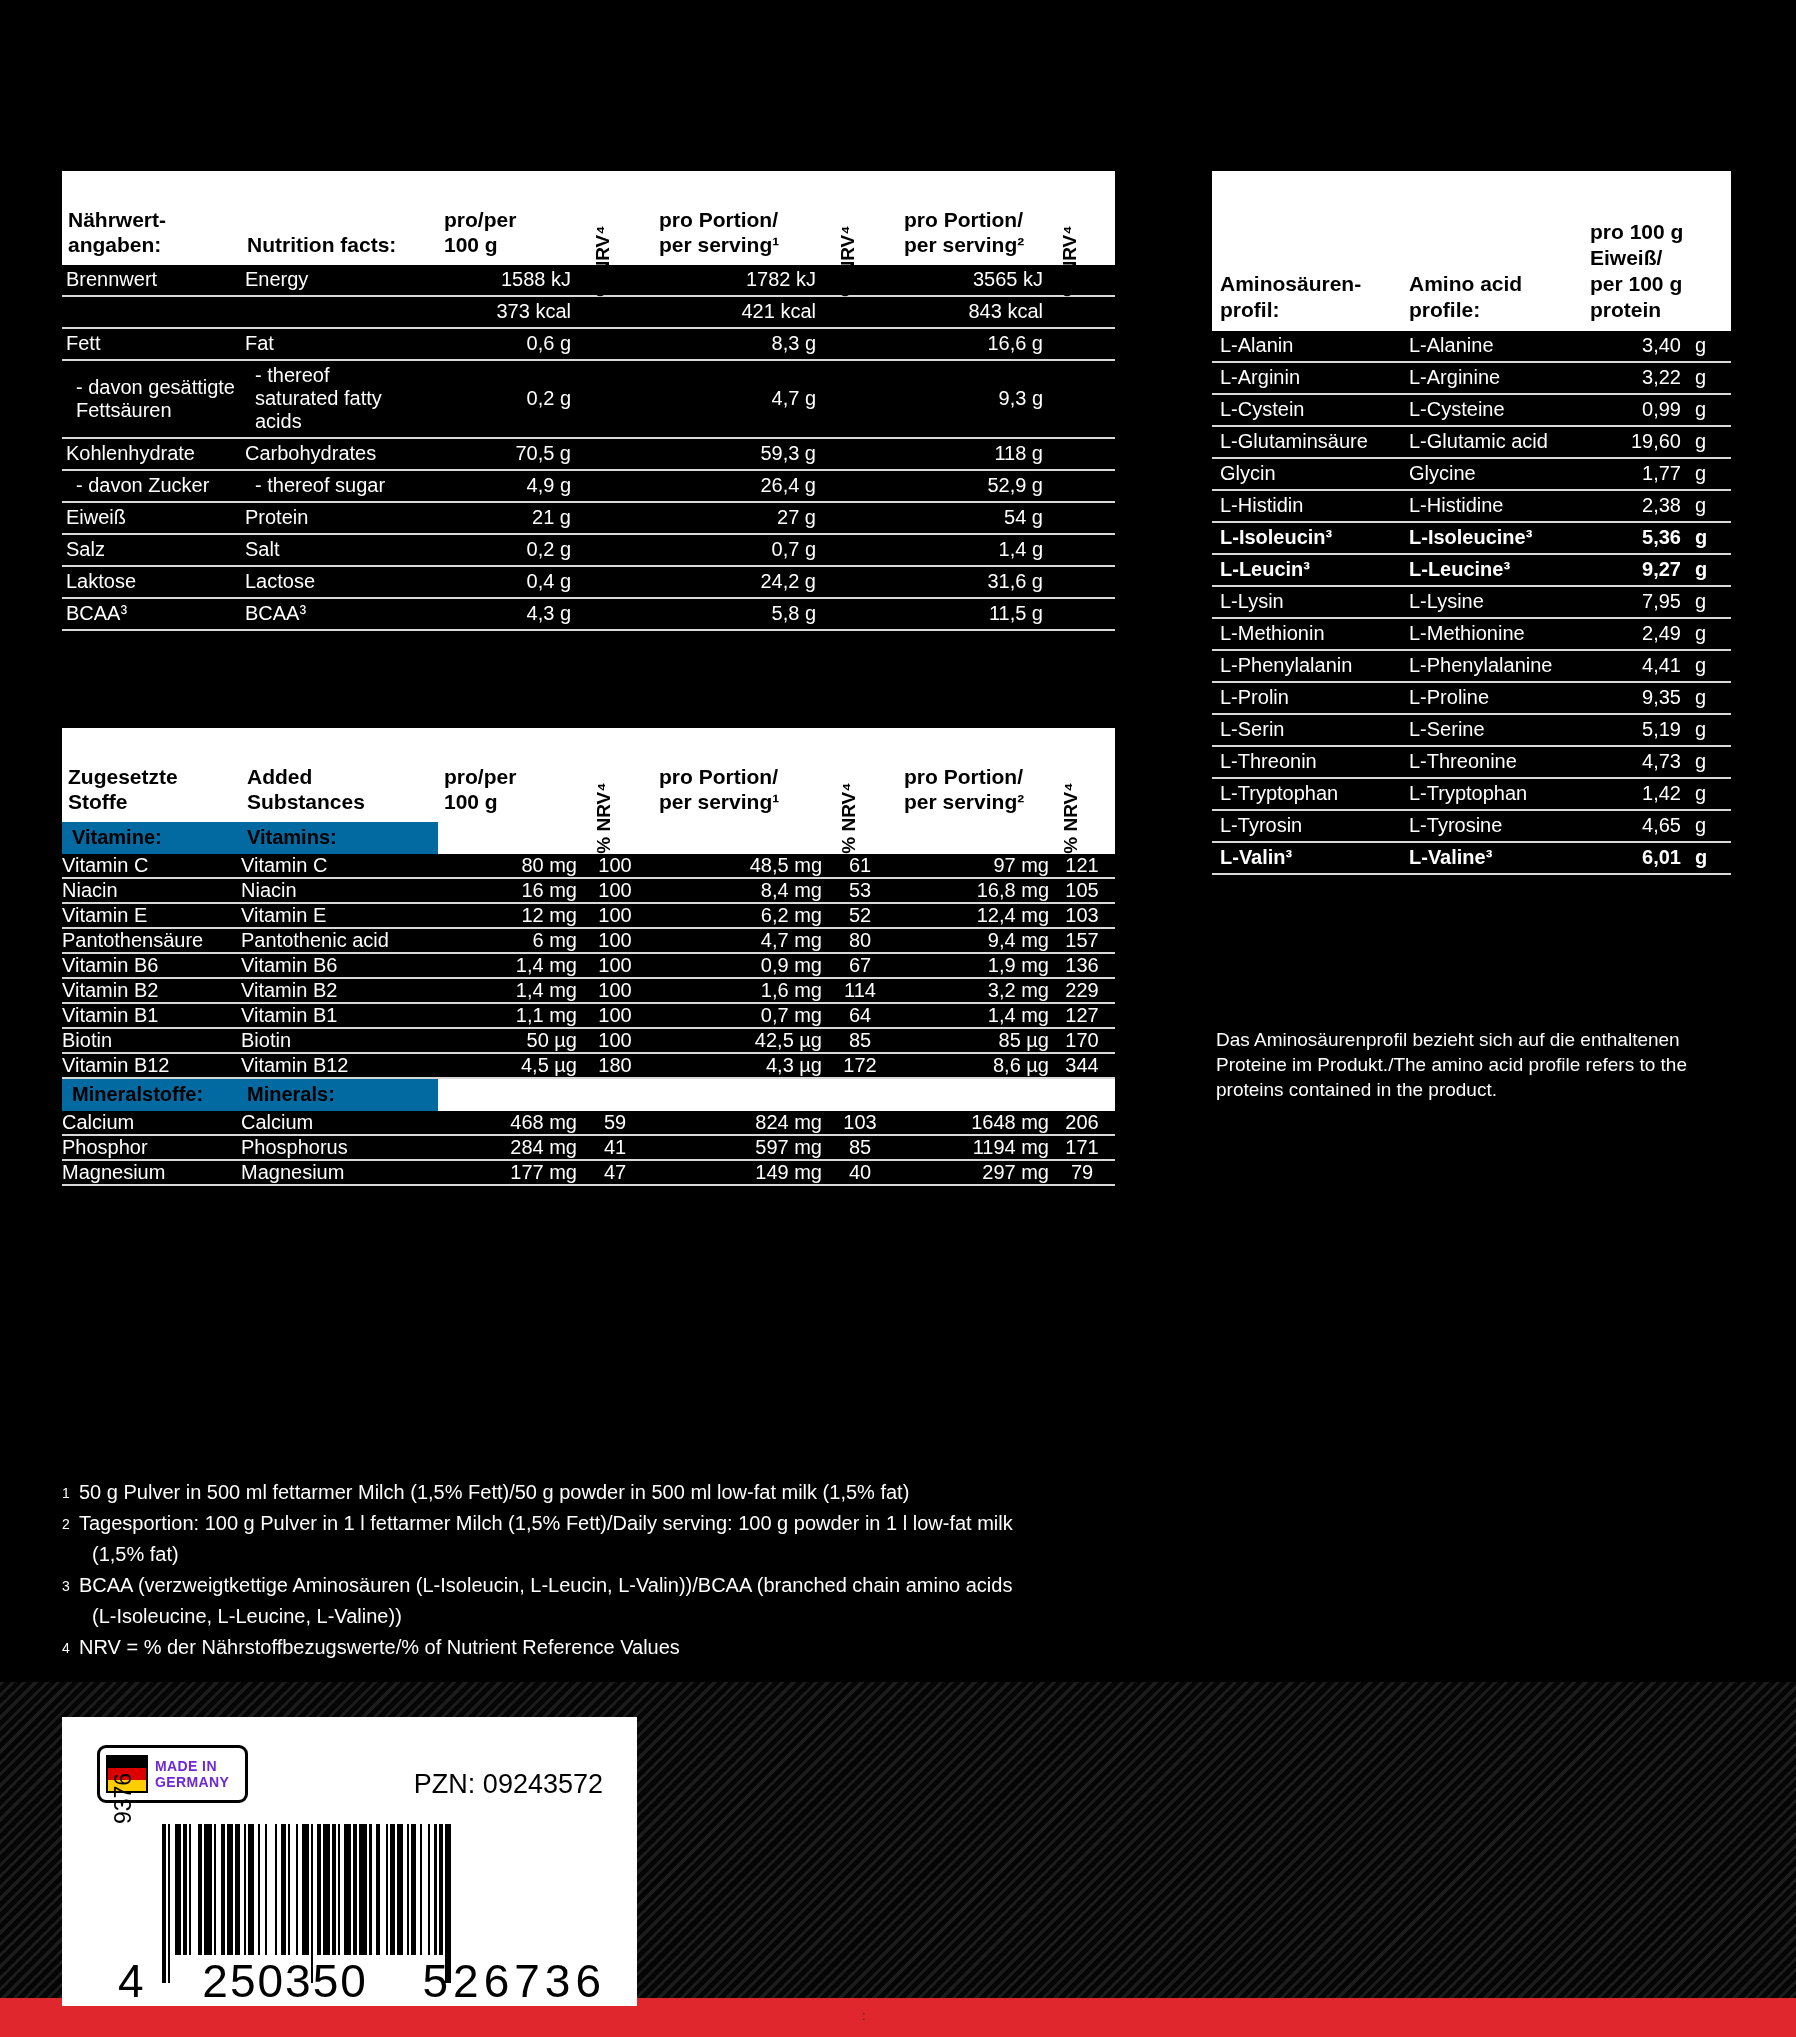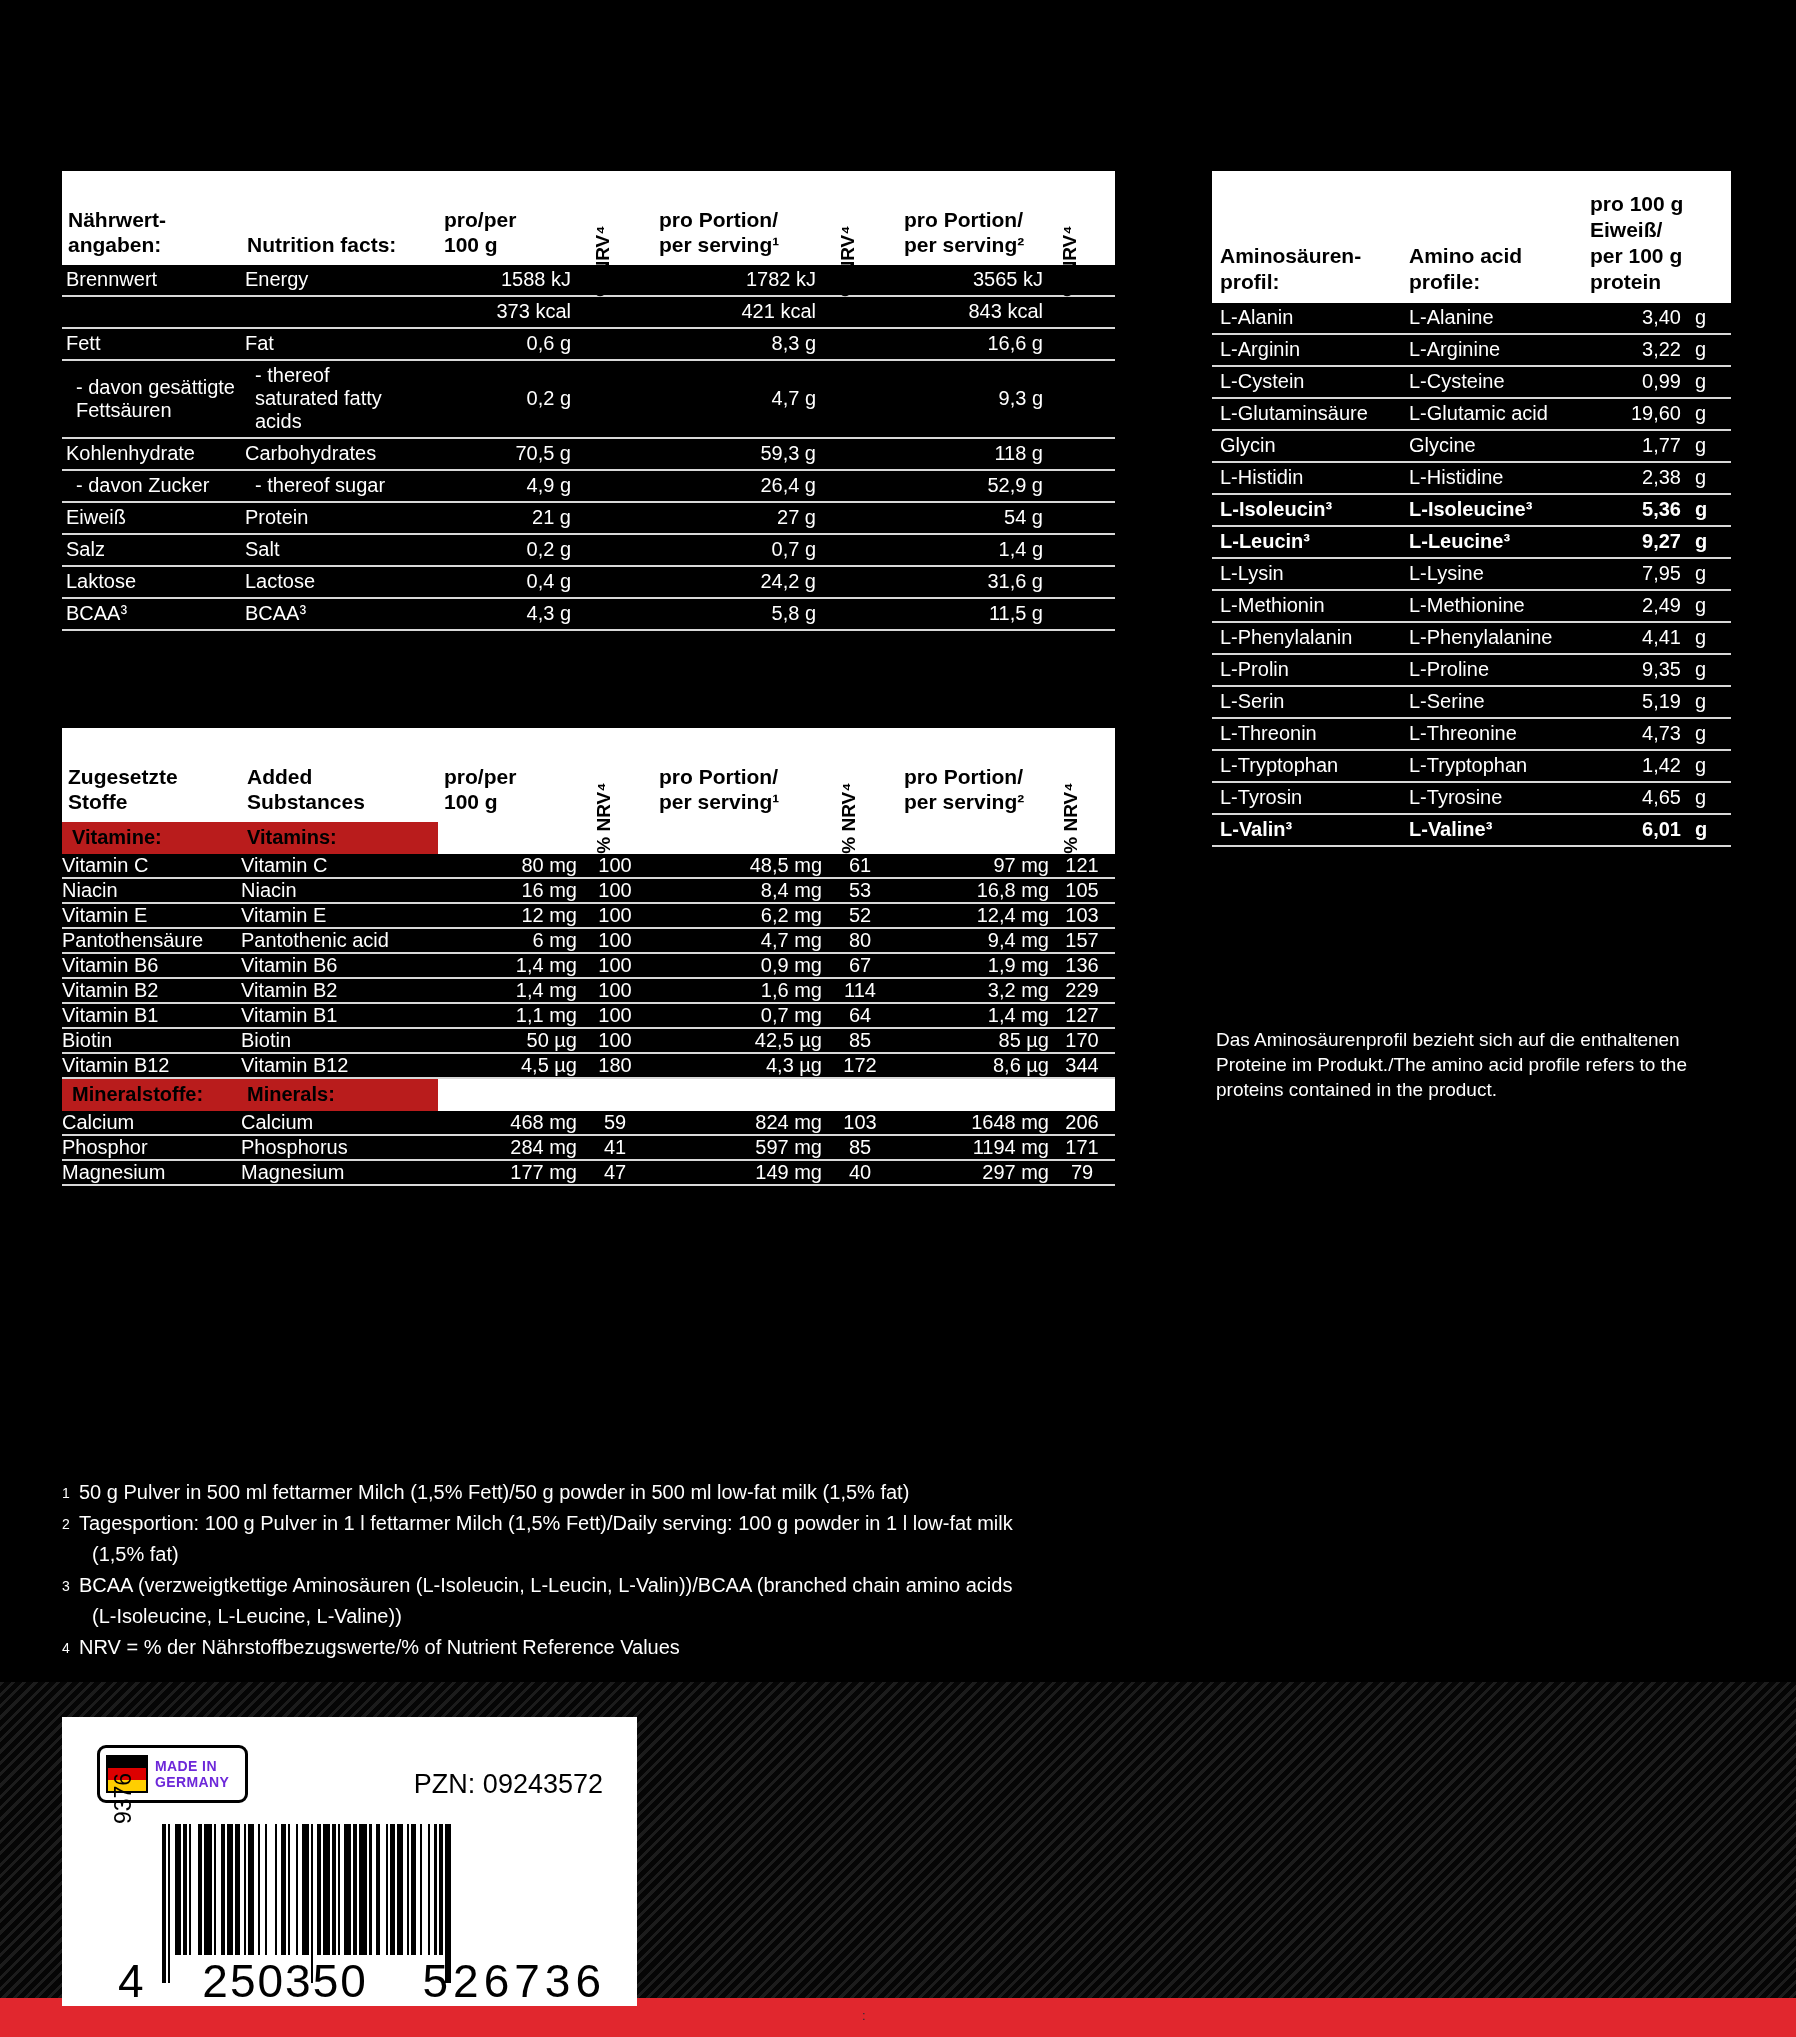--- a/index.html
+++ b/index.html
@@ -30,21 +30,21 @@
     position:absolute; left:862px; top:2012px; width:6px; height:14px;
     color:#2a2a38; font-size:13px; line-height:7px; letter-spacing:0;
   }
 
   
   .tbl{ position:absolute; border-collapse:collapse; }
 
   .hdrband{ background:#fff; color:#000; }
   .hdrband td{ font-weight:bold; vertical-align:bottom; padding:0; }
 
-  .sect td{ background:#b91c1c; color:#000; font-weight:bold; }
+  .sect td{ background:#0369a1; color:#000; font-weight:bold; }
 
   .rowline td{ border-bottom:2px solid #d8d8d8; }
 
   td{ padding:0; }
 
   .lbl{ font-size:20px; white-space:pre-line; }
   .val{ font-size:20px; text-align:right; }
   .nrv{ font-size:20px; text-align:center; }
 
   
@@ -79,21 +79,21 @@
 
   .sub { padding-left:14px !important; }
 
   
   #amino-table{ left:1212px; top:171px; width:519px; }
   #amino-table col.a-de{ width:189px; }
   #amino-table col.a-en{ width:181px; }
   #amino-table col.a-v { width:103px; }
   #amino-table col.a-u { width:46px; }
 
-  #amino-table .hdrband td{ height:132px; padding:0 6px 8px 8px; font-size:21px; line-height:26px; }
+  #amino-table .hdrband td{ height:160px; padding:0 6px 8px 8px; font-size:21px; line-height:26px; }
   #amino-table tbody td{ padding:3px 4px 4px 8px; font-size:20px; }
   #amino-table .a-val{ text-align:right; }
   #amino-table .a-unit{ text-align:left; padding-left:10px; }
   #amino-table tr.bold td{ font-weight:bold; }
 
   #amino-note{
     position:absolute; left:1216px; top:1027px; width:537px;
     font-size:19px; line-height:25px; color:#fff;
   }
 

